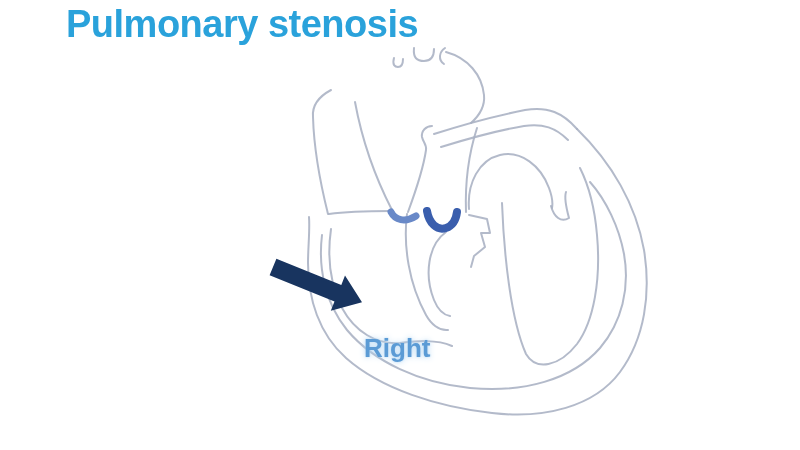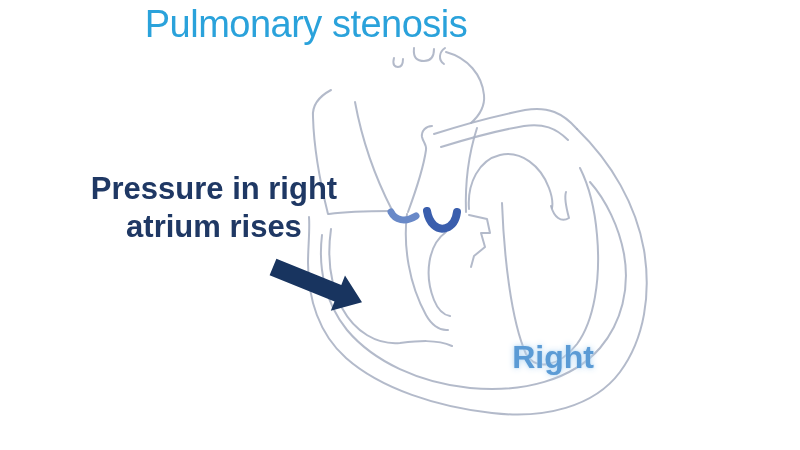--- a/index.html
+++ b/index.html
@@ -7,31 +7,31 @@
     position:relative;
     width:800px;height:450px;
     background:#ffffff;
     overflow:hidden;
     font-family:"Liberation Sans","DejaVu Sans",sans-serif;
   }
   #heart-svg{position:absolute;left:0;top:0;width:800px;height:450px;}
   .sketch{fill:none;stroke:#a8b0c3;stroke-width:2;stroke-linecap:round;stroke-linejoin:round;opacity:.88;}
   .title{
     position:absolute;left:66px;top:3px;width:480px;
-    text-align:center;font-size:38px;font-weight:normal;
+    text-align:left;font-size:38px;font-weight:bold;
     color:#2aa2db;letter-spacing:-0.5px;white-space:nowrap;
   }
   .pressure-label{
     position:absolute;left:44px;top:170px;width:340px;
     text-align:center;font-size:31px;font-weight:bold;line-height:38px;
     color:#1f3864;
   }
   .rv-label{
-    position:absolute;left:364px;top:339px;width:230px;
-    text-align:right;font-size:32px;font-weight:bold;line-height:37px;
+    position:absolute;left:364px;top:330px;width:230px;
+    text-align:left;font-size:26px;font-weight:bold;line-height:37px;
     color:#5b9bd5;
     text-shadow:0 0 6px rgba(178,214,243,.95),0 0 2px rgba(178,214,243,.8);
   }
   .label-line{display:block;}
 </style>
 </head>
 <body>
 
 <div id="slide">
 
@@ -63,22 +63,18 @@
     <g>
       <path d="M391,212 C395,220 405,223 416,216" fill="none" stroke="#6989c8" stroke-width="7" stroke-linecap="round"></path>
       <path d="M427,211 C429,223 437,231 446,228 C452,226 456,220 457,212" fill="none" stroke="#3a5ead" stroke-width="8" stroke-linecap="round"></path>
     </g>
 
     <polygon points="276.4,258.7 341.3,284.9 345.0,275.6 362,302.3 330.8,310.8 334.5,301.5 269.6,275.3" fill="#18345f"></polygon>
   </svg>
 
   <div class="title">Pulmonary stenosis</div>
 
-  <div class="pressure-label">
-    <span class="label-line">Pressure in right</span>
-    <span class="label-line">atrium rises</span>
-  </div>
 
   <div class="rv-label">
     <span class="label-line">Right</span>
   </div>
 
 </div>
 
 </body></html>

